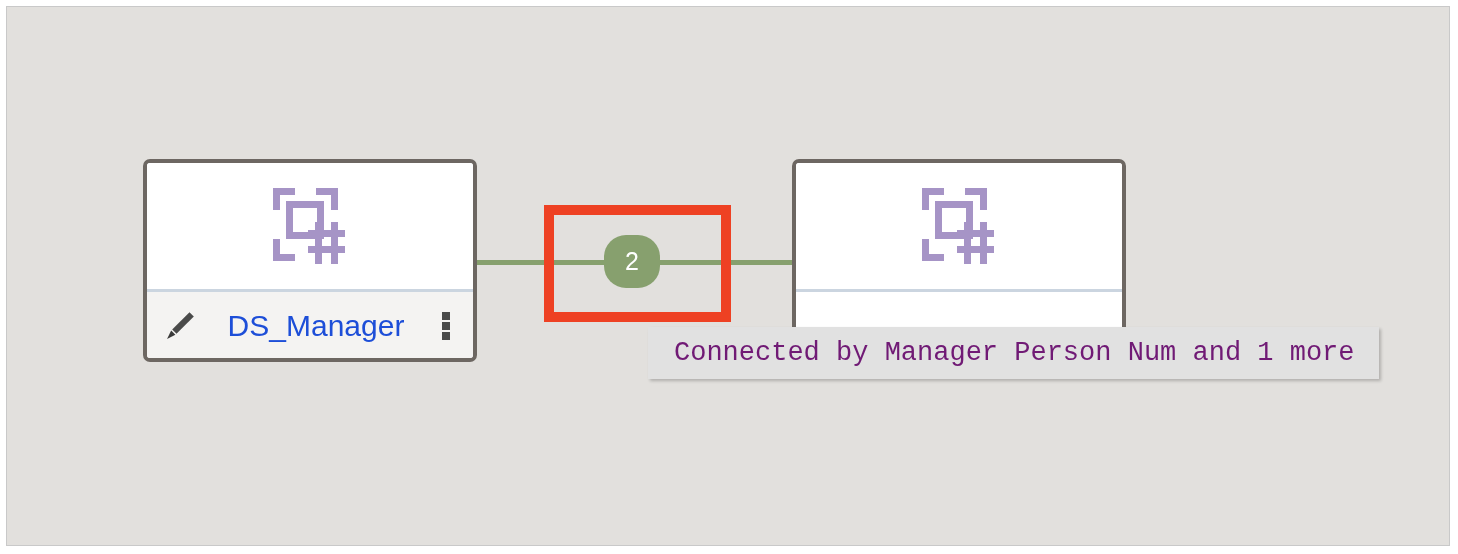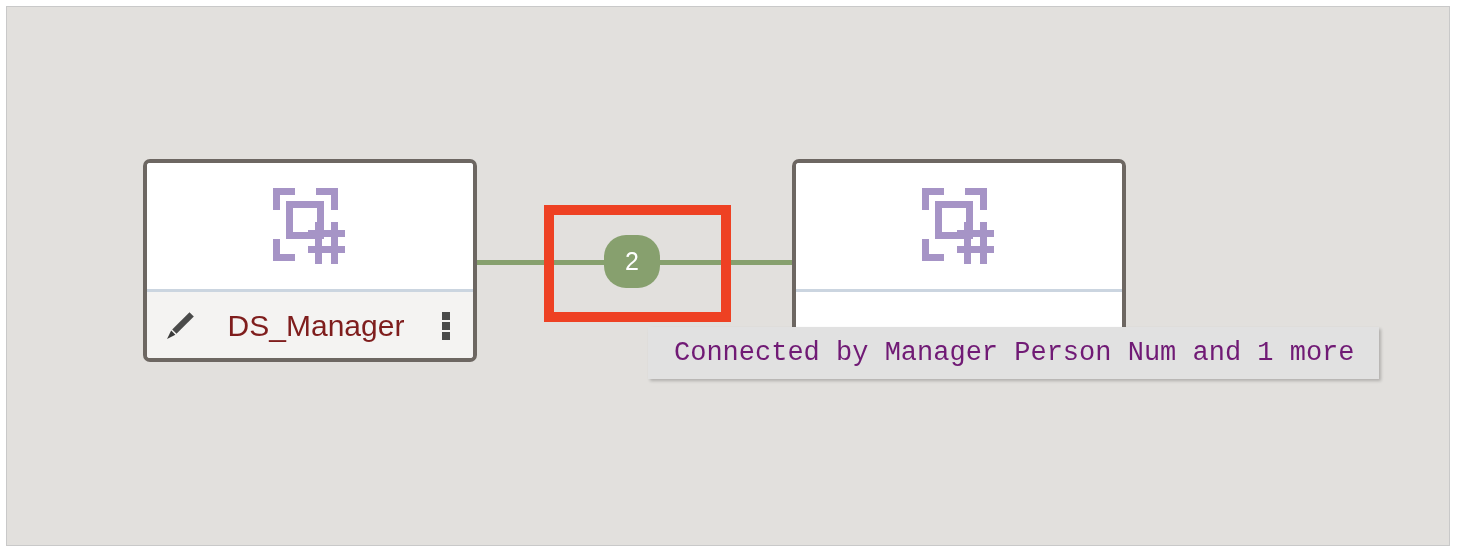--- a/index.html
+++ b/index.html
@@ -101,21 +101,21 @@
     display: flex;
     align-items: center;
     padding: 0 16px;
     box-sizing: border-box;
   }
 
   .node-title {
     flex: 1;
     text-align: center;
     font-size: 30px;
-    color: #7f1d1d;
+    color: #1d4ed8;
     font-family: "Liberation Sans", sans-serif;
     white-space: nowrap;
   }
 
   .pencil-icon  { width: 34px; height: 34px; flex: 0 0 34px; }
   .kebab-icon   { width: 22px; height: 34px; flex: 0 0 22px; cursor: pointer; }
   .entity-icon  { width: 78px; height: 80px; }
 
   
   #relationship-tooltip {

